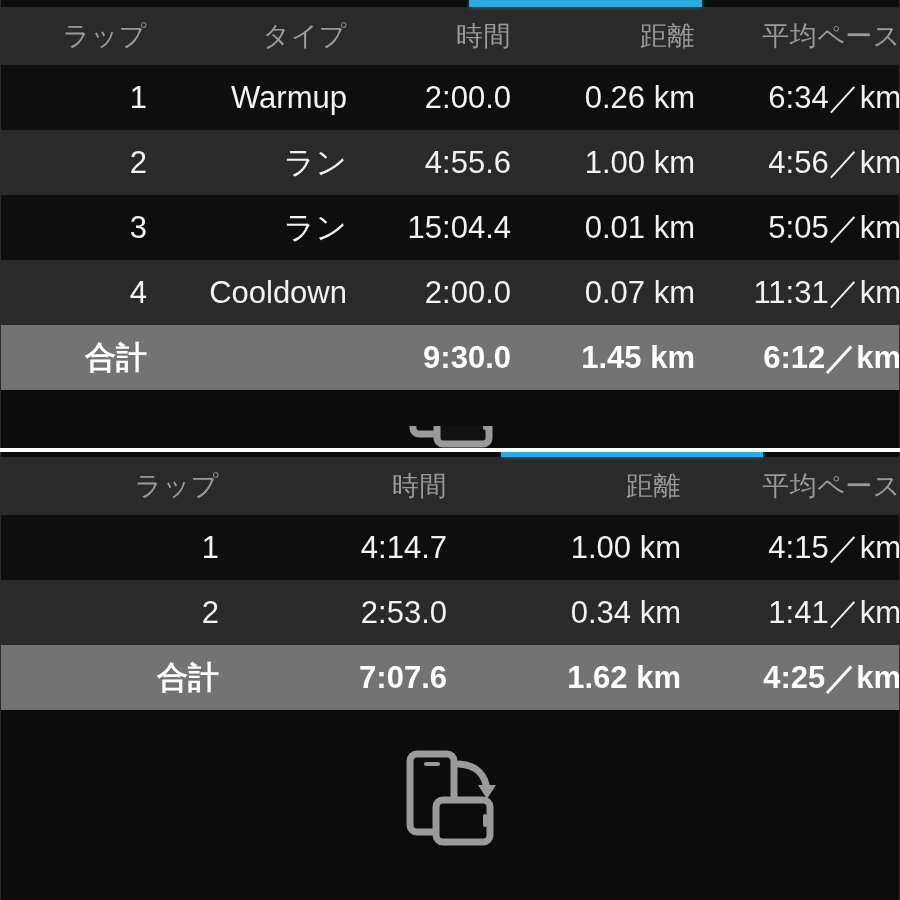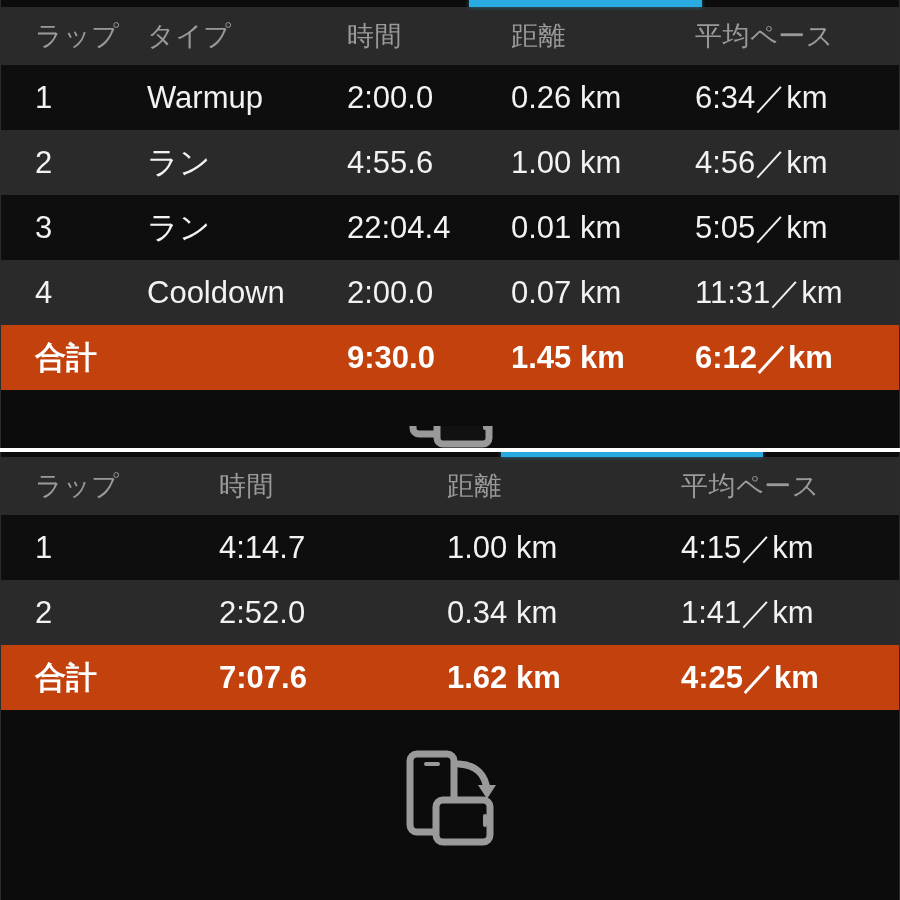--- a/index.html
+++ b/index.html
@@ -71,21 +71,21 @@
 
   
   table.laps {
     width: 100%;
     border-collapse: collapse;
     table-layout: fixed;
   }
   table.laps th,
   table.laps td {
     padding: 0 0;
-    text-align: left;
+    text-align: right;
     vertical-align: middle;
     white-space: nowrap;
   }
 
   
   tr.head {
     background: #2a2a2a;
     height: 58px;
   }
   tr.head th {
@@ -97,21 +97,21 @@
 
   
   tr.row { height: 65px; }
   tr.row.dark  { background: #0e0e0e; }
   tr.row.light { background: #2a2a2a; }
   tr.row td {
     color: #f2f2f2;
     font-size: 31px;
     font-weight: 400;
   }
-  tr.row.total { background: #c2410c; }
+  tr.row.total { background: #737373; }
   tr.row.total td {
     font-weight: 700;
     color: #ffffff;
   }
 
   
   .t1 col.c-lap   { width: 146px; }
   .t1 col.c-type  { width: 200px; }
   .t1 col.c-time  { width: 164px; }
   .t1 col.c-dist  { width: 184px; }
@@ -192,21 +192,21 @@
         <tr class="row light">
           <td class="c-lap">2</td>
           <td class="c-type">ラン</td>
           <td class="c-time">4:55.6</td>
           <td class="c-dist">1.00 km</td>
           <td class="c-pace">4:56／km</td>
         </tr>
         <tr class="row dark">
           <td class="c-lap">3</td>
           <td class="c-type">ラン</td>
-          <td class="c-time">22:04.4</td>
+          <td class="c-time">15:04.4</td>
           <td class="c-dist">0.01 km</td>
           <td class="c-pace">5:05／km</td>
         </tr>
         <tr class="row light">
           <td class="c-lap">4</td>
           <td class="c-type">Cooldown</td>
           <td class="c-time">2:00.0</td>
           <td class="c-dist">0.07 km</td>
           <td class="c-pace">11:31／km</td>
         </tr>
@@ -260,21 +260,21 @@
       </thead>
       <tbody>
         <tr class="row dark">
           <td class="c-lap">1</td>
           <td class="c-time">4:14.7</td>
           <td class="c-dist">1.00 km</td>
           <td class="c-pace">4:15／km</td>
         </tr>
         <tr class="row light">
           <td class="c-lap">2</td>
-          <td class="c-time">2:52.0</td>
+          <td class="c-time">2:53.0</td>
           <td class="c-dist">0.34 km</td>
           <td class="c-pace">1:41／km</td>
         </tr>
         <tr class="row total">
           <td class="c-lap">合計</td>
           <td class="c-time">7:07.6</td>
           <td class="c-dist">1.62 km</td>
           <td class="c-pace">4:25／km</td>
         </tr>
       </tbody>

